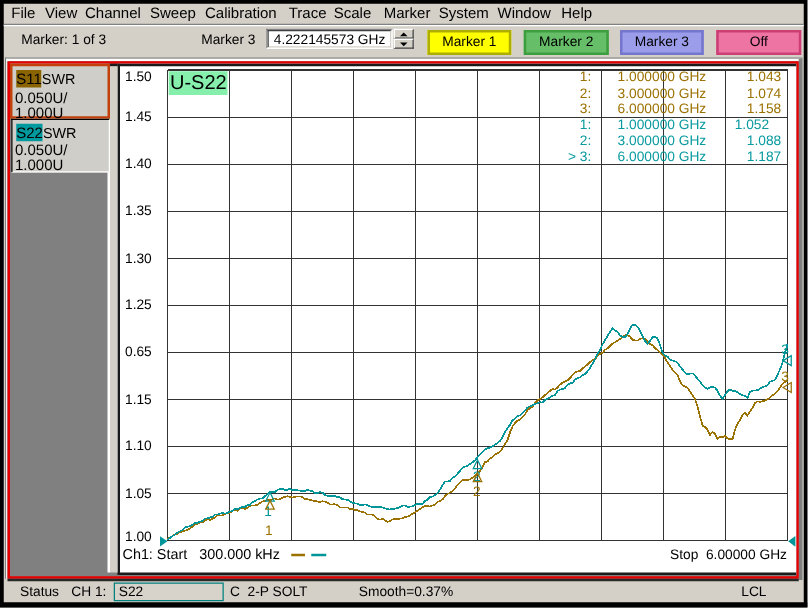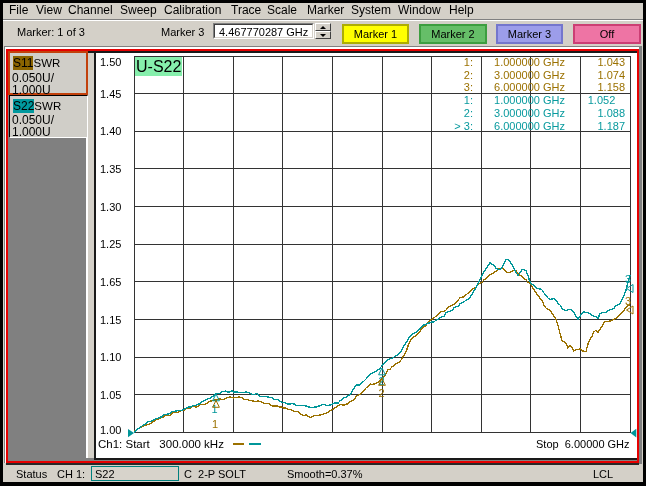--- a/index.html
+++ b/index.html
@@ -20,21 +20,21 @@
 <div class="t" style="left:351px;top:3px;font-size:12px">System</div>
 <div class="t" style="left:398px;top:3px;font-size:12px">Window</div>
 <div class="t" style="left:449px;top:3px;font-size:12px">Help</div>
 <div class="a" style="left:3px;top:19px;width:640px;height:1px;background:#808080"></div>
 <div class="a" style="left:3px;top:20px;width:640px;height:1px;background:#ffffff"></div>
 
 <div class="t" style="left:17px;top:26px;font-size:11px">Marker: 1 of 3</div>
 <div class="t" style="left:161px;top:26px;font-size:11px">Marker 3</div>
 <div class="a" style="left:213px;top:23px;width:101px;height:16px;border-top:1px solid #808080;border-left:1px solid #808080;border-bottom:1px solid #fff;border-right:1px solid #fff;box-sizing:border-box;background:#fff">
   <div class="a" style="left:0;top:0;right:0;bottom:0;border-top:1px solid #404040;border-left:1px solid #404040;border-bottom:1px solid #d4d0c8;border-right:1px solid #d4d0c8;background:#fff">
-    <div class="t" style="left:4px;top:1px;font-size:11px">4.467770287 GHz</div>
+    <div class="t" style="left:4px;top:1px;font-size:11px">4.222145573 GHz</div>
   </div>
 </div>
 
 <div class="a" style="left:315px;top:23px;width:16px;height:8px;background:#d4d0c8;border:1px solid;border-color:#fff #404040 #404040 #fff;box-sizing:border-box">
  <div class="a" style="left:4px;top:2px;width:0;height:0;border-left:3px solid transparent;border-right:3px solid transparent;border-bottom:3px solid #000"></div>
 </div>
 <div class="a" style="left:315px;top:31px;width:16px;height:8px;background:#d4d0c8;border:1px solid;border-color:#fff #404040 #404040 #fff;box-sizing:border-box">
  <div class="a" style="left:4px;top:2px;width:0;height:0;border-left:3px solid transparent;border-right:3px solid transparent;border-top:3px solid #000"></div>
 </div>
 
@@ -69,21 +69,21 @@
   <div class="t" style="left:2px;top:17px;font-size:12px">0.050U/</div>
   <div class="t" style="left:2px;top:29px;font-size:12px">1.000U</div>
 </div>
 
 <div class="t" style="left:100px;top:56px;font-size:11px">1.50</div>
 <div class="t" style="left:100px;top:88px;font-size:11px">1.45</div>
 <div class="t" style="left:100px;top:125px;font-size:11px">1.40</div>
 <div class="t" style="left:100px;top:163px;font-size:11px">1.35</div>
 <div class="t" style="left:100px;top:201px;font-size:11px">1.30</div>
 <div class="t" style="left:100px;top:238px;font-size:11px">1.25</div>
-<div class="t" style="left:100px;top:276px;font-size:11px">1.65</div>
+<div class="t" style="left:100px;top:276px;font-size:11px">0.65</div>
 <div class="t" style="left:100px;top:314px;font-size:11px">1.15</div>
 <div class="t" style="left:100px;top:351px;font-size:11px">1.10</div>
 <div class="t" style="left:100px;top:389px;font-size:11px">1.05</div>
 <div class="t" style="left:100px;top:424px;font-size:11px">1.00</div>
 
 <svg class="a" style="left:96px;top:53px" width="541" height="405" viewBox="96 53 541 405">
 <g id="grid" stroke="#333333" stroke-width="1" shape-rendering="crispEdges">
       <line x1="134.0" y1="56" x2="134.0" y2="432.5"></line>
       <line x1="183.6" y1="56" x2="183.6" y2="432.5"></line>
       <line x1="233.2" y1="56" x2="233.2" y2="432.5"></line>

